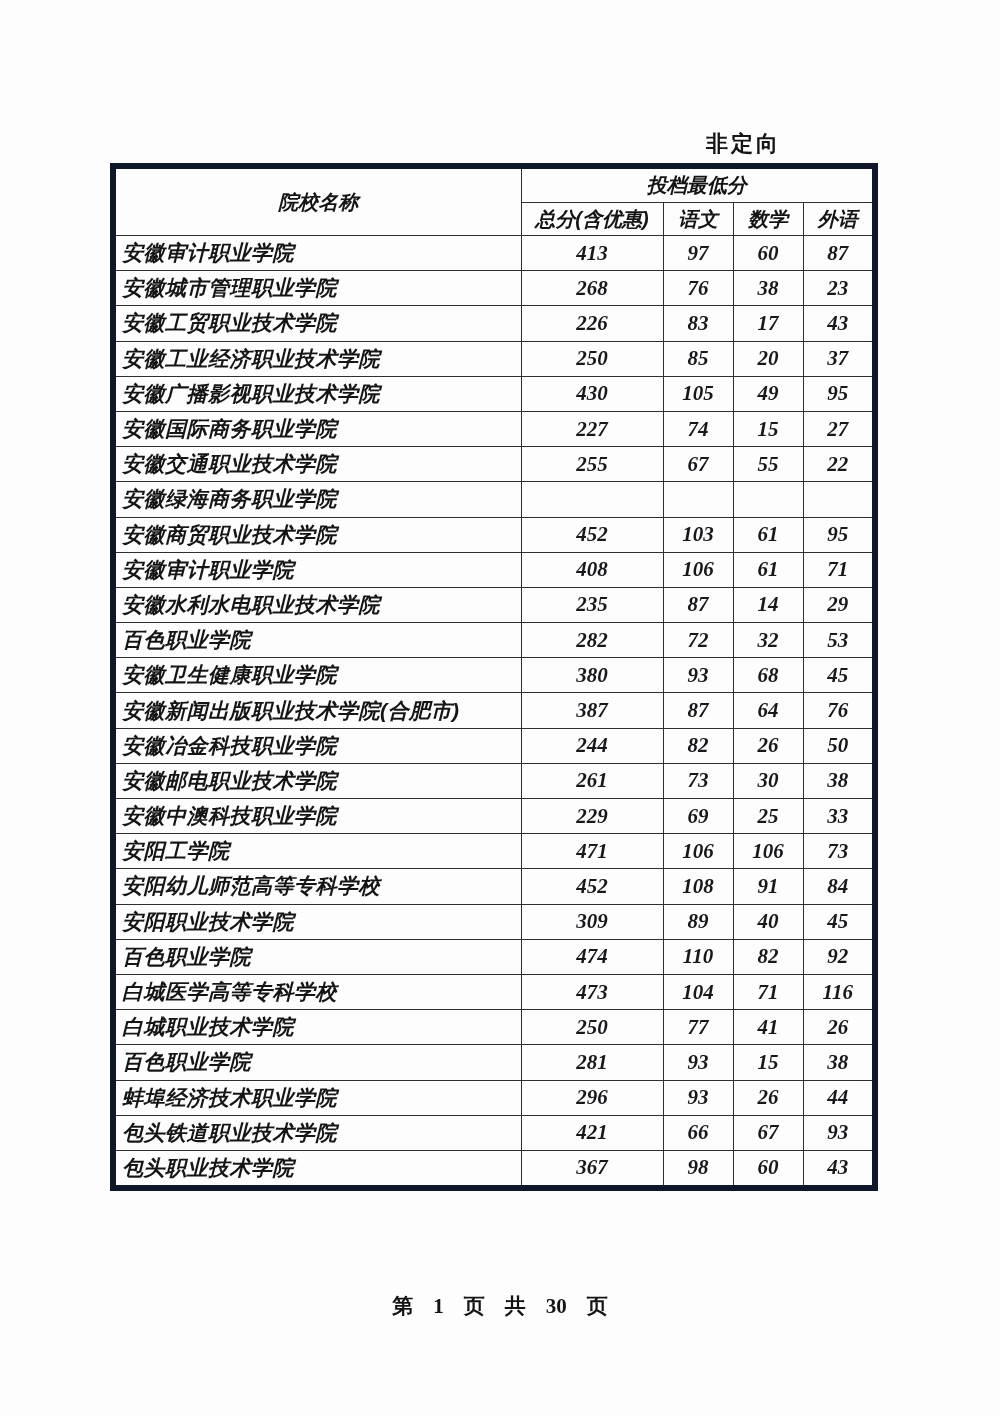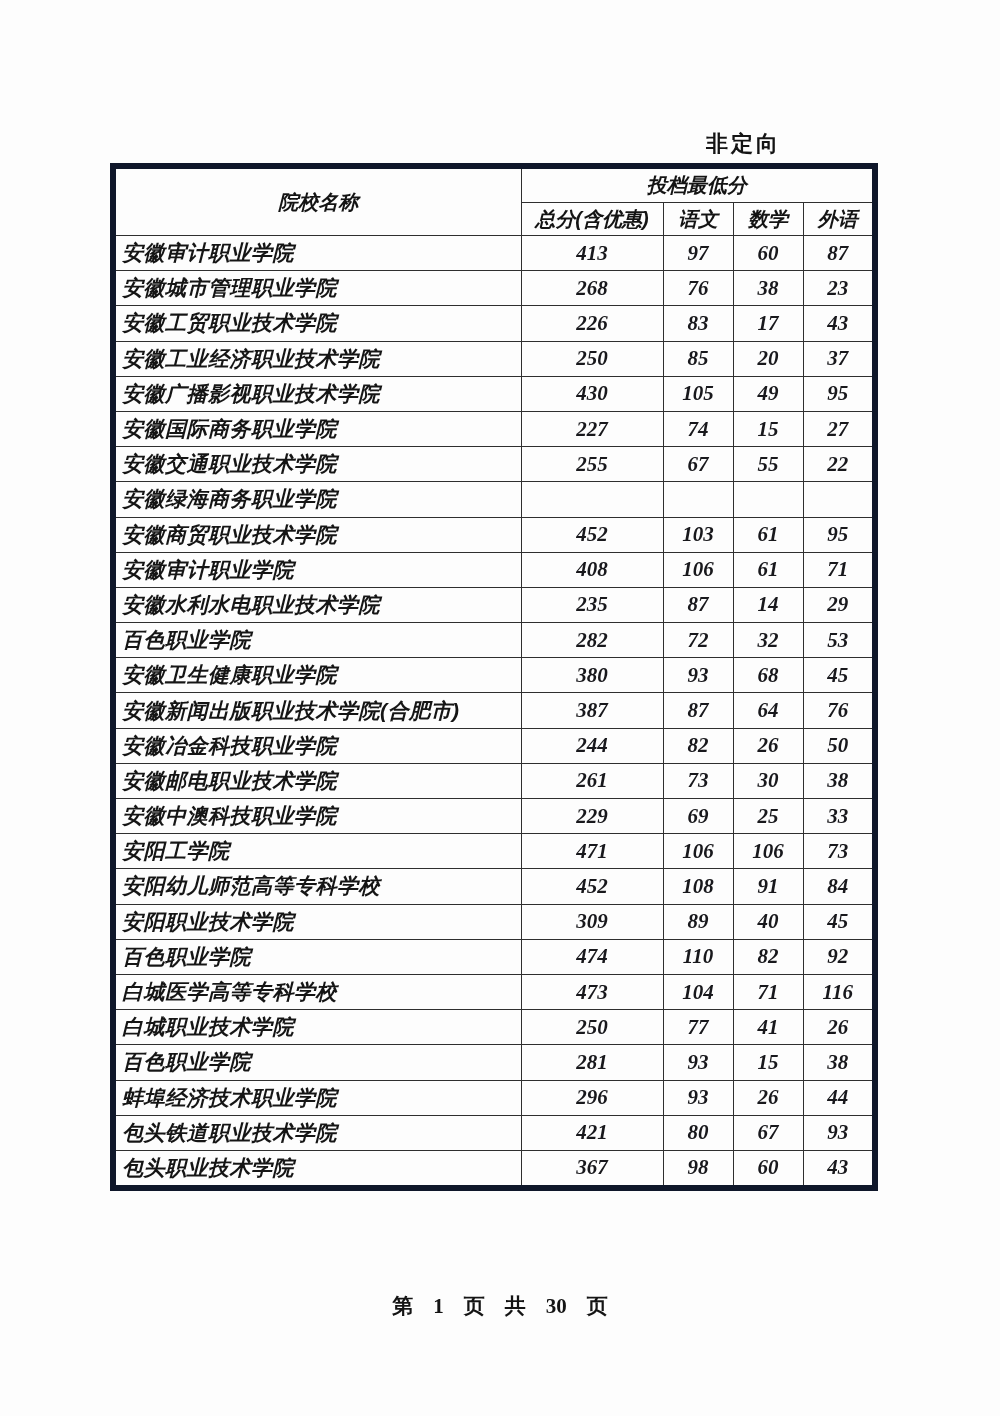--- a/index.html
+++ b/index.html
@@ -290,21 +290,21 @@
         <tr>
           <td class="name">蚌埠经济技术职业学院</td>
           <td class="num">296</td>
           <td class="num">93</td>
           <td class="num">26</td>
           <td class="num">44</td>
         </tr>
         <tr>
           <td class="name">包头铁道职业技术学院</td>
           <td class="num">421</td>
-          <td class="num">80</td>
+          <td class="num">66</td>
           <td class="num">67</td>
           <td class="num">93</td>
         </tr>
         <tr>
           <td class="name">包头职业技术学院</td>
           <td class="num">367</td>
           <td class="num">98</td>
           <td class="num">60</td>
           <td class="num">43</td>
         </tr>

